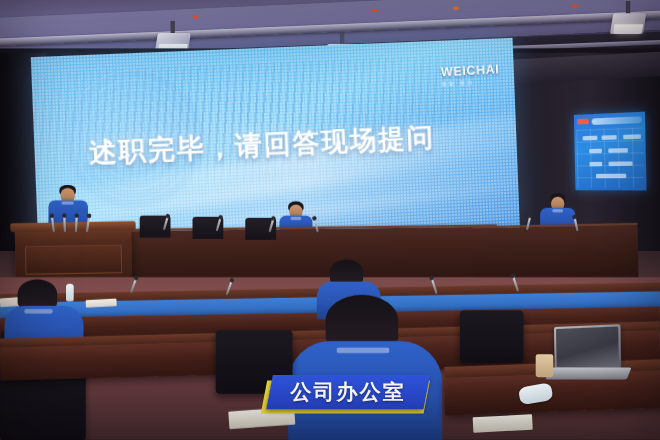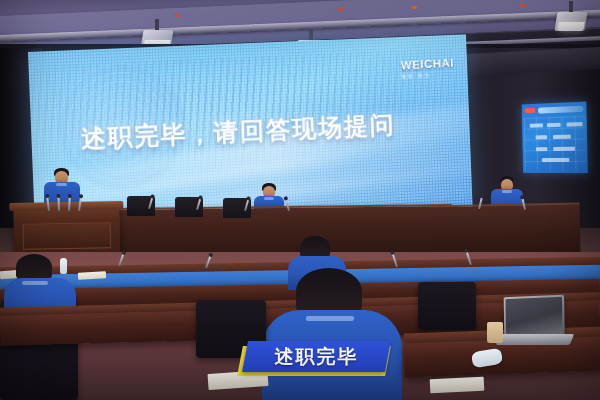--- a/index.html
+++ b/index.html
@@ -492,17 +492,17 @@
     <div class="laptop-base"></div>
   </div>
   <div class="cup" style="left:487px; top:322px;"></div>
   <div class="mask" style="left:472px; top:350px;"></div>
   <div class="paper" style="left:208px; top:372px; width:60px; height:16px; transform:rotate(-4deg);"></div>
   <div class="paper" style="left:430px; top:378px; width:54px; height:14px; transform:rotate(-3deg);"></div>
 
   <div class="caption-wrap">
     <div class="cap-yellow"></div>
     <div class="cap-blue"></div>
-    <div class="cap-text">述职完毕</div>
+    <div class="cap-text">公司办公室</div>
   </div>
 
   <div class="vignette"></div>
 </div>
 
 </body></html>

